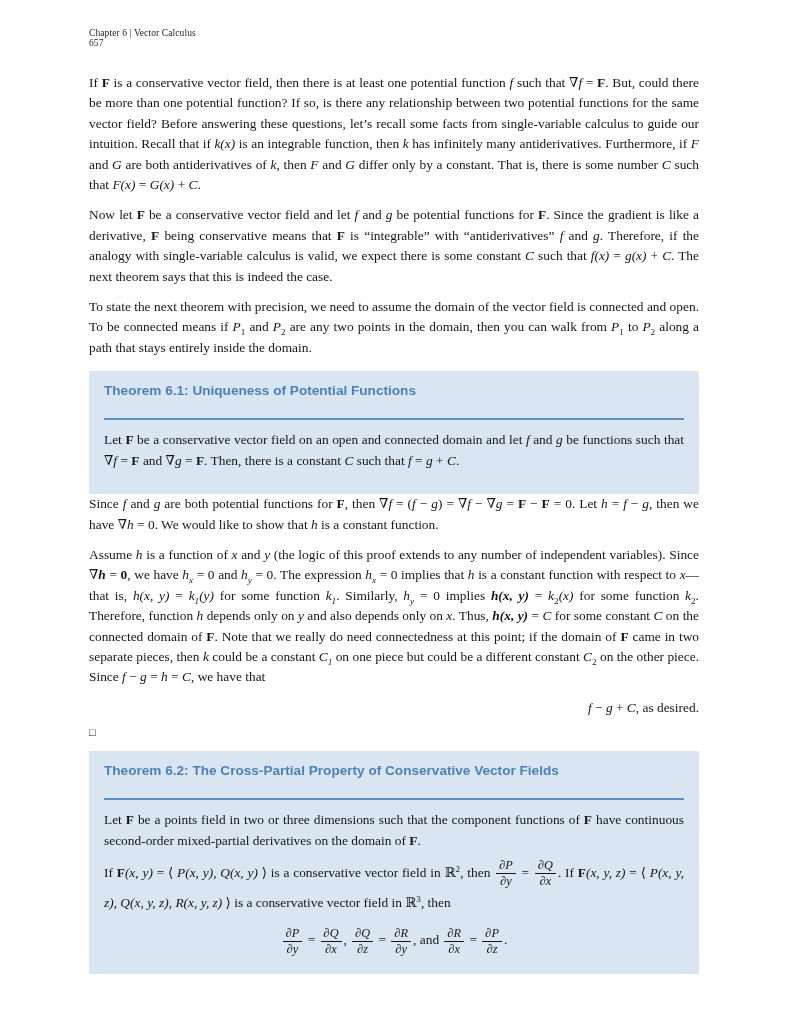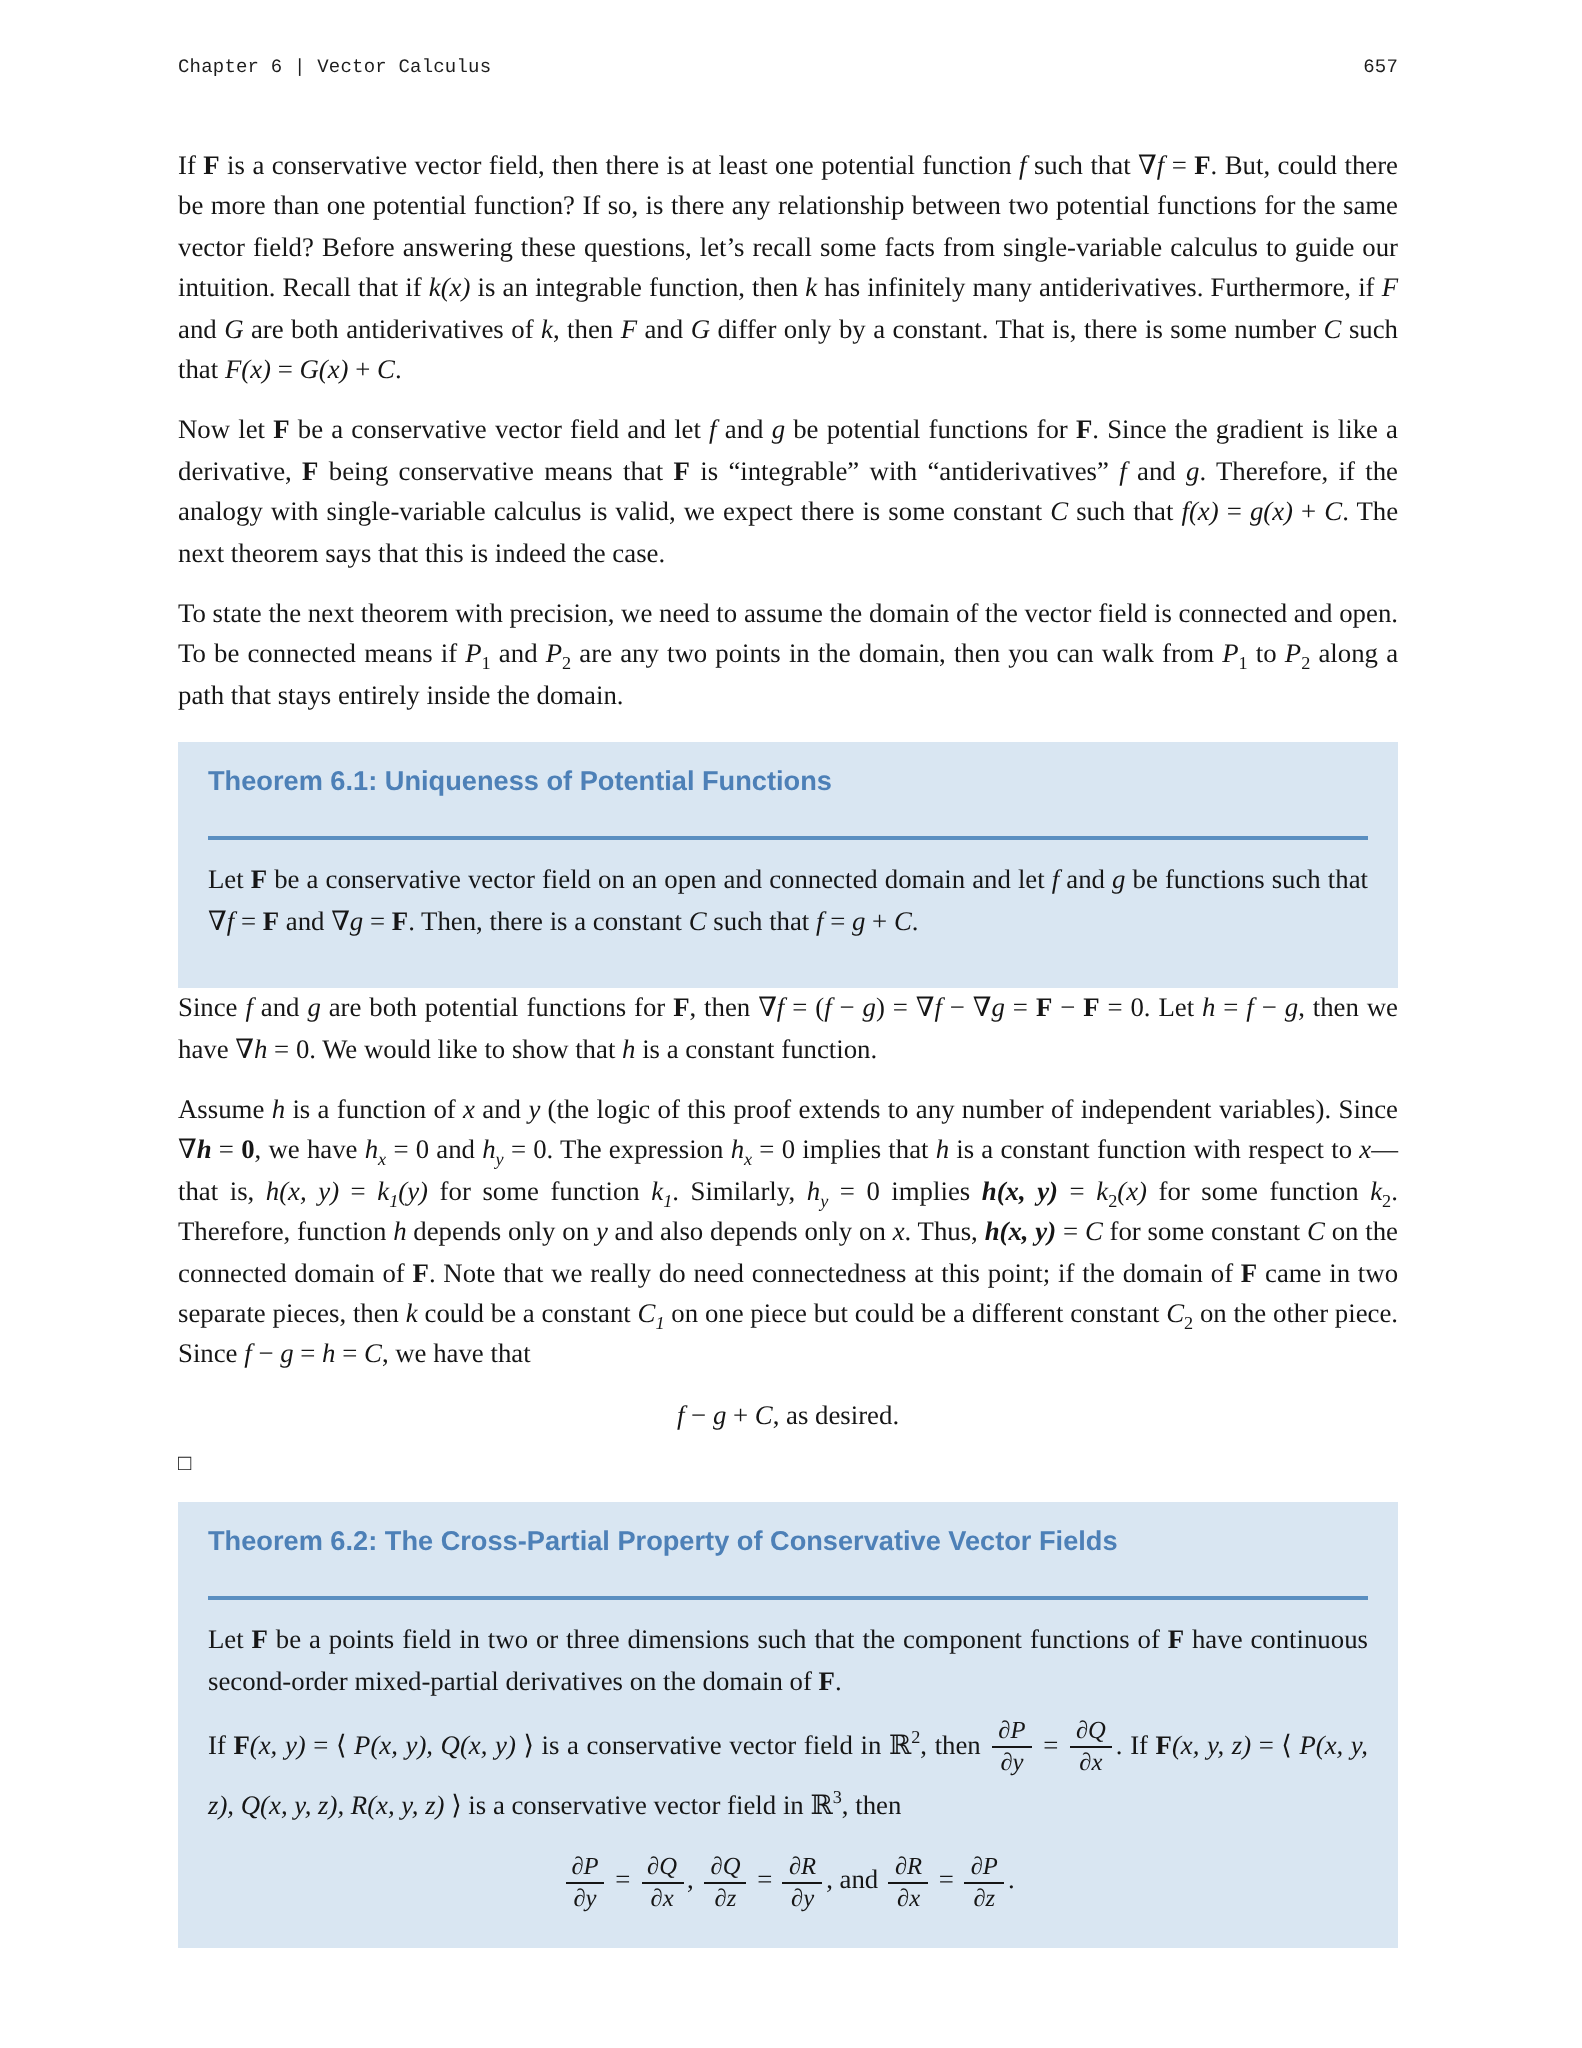--- a/index.html
+++ b/index.html
@@ -12,22 +12,22 @@
   }
   html,body{margin:0;padding:0;background:#ffffff;}
   .page{
     position:relative;width:791px;height:1024px;background:#fff;overflow:hidden;
     font-family:"Liberation Serif","DejaVu Serif","DejaVu Sans",serif;
     color:var(--text-color);
   }
   .running-head{
     position:absolute;top:28px;left:89px;right:92px;
     display:flex;justify-content:space-between;align-items:baseline;
-    font-family:Liberation Mono, monospace;
-    font-size:9.5px;color:#1d1d1d;letter-spacing:.1px;
+    font-family:Liberation Serif, serif;
+    font-size:9.5px;color:#1d1d1d;letter-spacing:.1px;flex-direction:column;
   }
   .content{position:absolute;top:60px;left:89px;width:610px;}
   p.body-par{
     margin:0 0 10px;font-size:13.4px;line-height:20.4px;text-align:justify;
   }
   p.first-par{margin-top:13px;}
   .theorem-box{
     background:var(--box-bg);
     padding:12px 15px 16px;margin:13px 0 0;
   }
@@ -37,21 +37,21 @@
     margin:0 0 10px;padding-bottom:20px;
     border-bottom:2px solid var(--rule-blue);
   }
   .theorem-box p.body-par{margin:0 0 7px;}
   .proof-heading{
     font-family:"Liberation Sans","DejaVu Sans",sans-serif;
     font-size:13.5px;font-weight:bold;color:var(--proof-blue);
     margin:19px 0 9px;
   }
   .qed{font-size:11px;line-height:11px;margin:3px 0 10px;color:#161616;}
-  p.conclusion-par{margin:1px 12px 9px;text-align:center;font-family:Liberation Serif, serif;}
+  p.conclusion-par{margin:1px 0 9px;text-align:right;font-family:Liberation Serif, serif;}
   p.math-par{line-height:29px;margin:4px 0 2px;}
   .equation{
     text-align:center;font-size:13.4px;margin:9px 0 2px;line-height:28px;
   }
   .run-i{font-style:italic;}
   .run-b{font-weight:bold;}
   .run-bi{font-weight:bold;font-style:italic;}
   sub,sup{font-size:0.68em;line-height:0;}
   sub.run-i{font-style:italic;}
   .frac{

